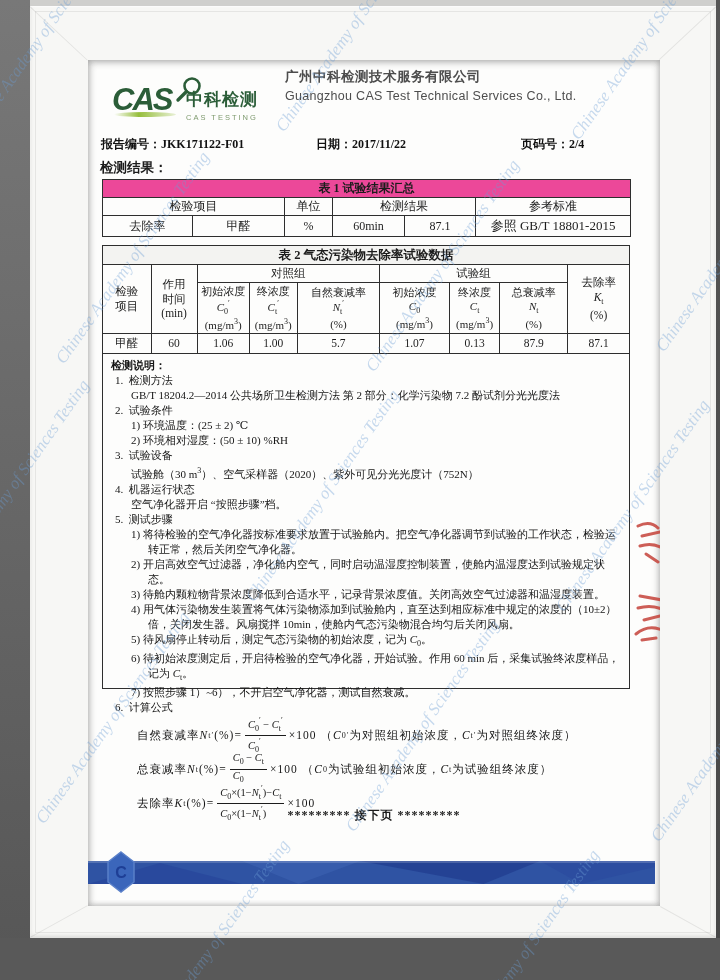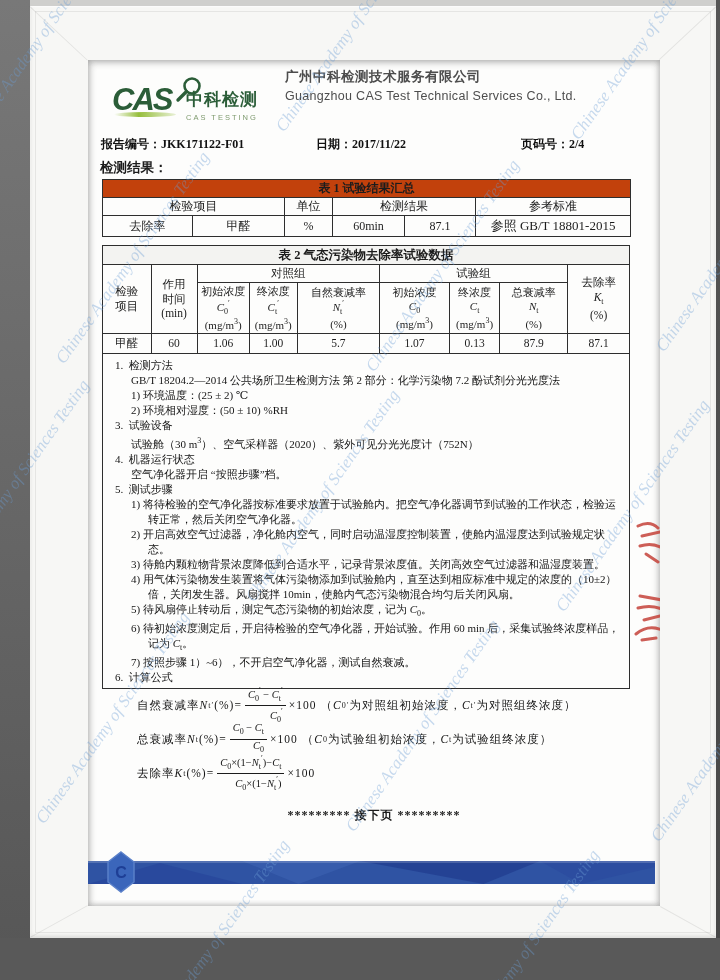--- a/index.html
+++ b/index.html
@@ -45,21 +45,21 @@
   .meta{position:absolute;left:0;top:76px;width:100%;font-size:12px;font-weight:bold;color:#111;}
   .meta span{position:absolute;white-space:nowrap;}
   .meta .m1{left:13px;} .meta .m2{left:228px;} .meta .m3{left:433px;}
 
   .section-title{position:absolute;left:12px;top:99px;font-size:13.5px;font-weight:bold;}
 
   
   table{border-collapse:collapse;table-layout:fixed;}
   .t1{position:absolute;left:14px;top:119px;width:528px;}
   .t1 td{border:1px solid #2e2e2e;text-align:center;font-size:12px;padding:0;}
-  .t1 .tt{height:18px;font-weight:bold;font-size:12.5px;background:#c2410c;}
+  .t1 .tt{height:18px;font-weight:bold;font-size:12.5px;background:#ec4899;}
   .t1 .th{height:18px;}
   .t1 .tr{height:21px;}
   .t1 .std{font-size:13px;}
 
   .box2{position:absolute;left:14px;top:185px;width:528px;height:444px;border:1.5px solid #2e2e2e;box-sizing:border-box;}
   .t2{width:100%;}
   .t2 td{border:1px solid #2e2e2e;text-align:center;font-size:11.5px;padding:0;line-height:1.3;}
   .t2 tr.tt td{height:18px;font-weight:bold;font-size:12.5px;border-top:none;background:#f3f3f1;}
   .t2 tr.tg td{height:17px;}
   .t2 tr.ts td{height:50px;font-size:11px;}
@@ -69,21 +69,21 @@
   .t2 sup,.t1 sup,.notes sup,.formula sup{font-size:8px;}
 
   
   .notes{padding:4px 8px 0 8px;font-size:11px;line-height:15px;color:#151515;}
   .nheading{font-weight:bold;}
   .n0{padding-left:4px;}
   .n1{padding-left:20px;}
   .n2{padding-left:37px;text-indent:-17px;}
   .formulas{padding:3px 0 0 26px;}
   .formula{height:34px;display:flex;align-items:center;font-size:11.5px;letter-spacing:1px;}
-  .frac{display:inline-block;vertical-align:middle;text-align:right;margin:0 3px;letter-spacing:0;}
+  .frac{display:inline-block;vertical-align:middle;text-align:left;margin:0 3px;letter-spacing:0;}
   .frac .nu{display:block;border-bottom:1px solid #1c1c1c;padding:0 3px;font-size:10.5px;line-height:12px;}
   .frac .de{display:block;padding:0 3px;font-size:10.5px;line-height:12px;}
 
   .next-page{position:absolute;left:0;top:747px;width:100%;text-align:center;font-size:12px;font-weight:bold;letter-spacing:1px;}
 
   
   .band{position:absolute;left:0;right:5px;top:801px;height:23px;}
   .band svg{display:block;width:100%;height:100%;}
   .hex-badge{position:absolute;left:19px;top:791px;width:28px;height:42px;}
 
@@ -210,22 +210,24 @@
             <td>5.7</td>
             <td>1.07</td>
             <td>0.13</td>
             <td>87.9</td>
             <td class="nb-r">87.1</td>
           </tr>
         </tbody>
           </table>
 
         <div class="notes">
+          <div class="nheading">检测说明：</div>
           <div class="n0">1.&nbsp;&nbsp;检测方法</div>
           <div class="n1">GB/T 18204.2—2014  公共场所卫生检测方法  第 2 部分：化学污染物  7.2 酚试剂分光光度法</div>
+          <div class="n0">2.&nbsp;&nbsp;试验条件</div>
           <div class="n1">1) 环境温度：(25 ± 2) ℃</div>
           <div class="n1">2) 环境相对湿度：(50 ± 10) %RH</div>
           <div class="n0">3.&nbsp;&nbsp;试验设备</div>
           <div class="n1">试验舱（30 m<sup>3</sup>）、空气采样器（2020）、紫外可见分光光度计（752N）</div>
           <div class="n0">4.&nbsp;&nbsp;机器运行状态</div>
           <div class="n1">空气净化器开启 “按照步骤”档。</div>
           <div class="n0">5.&nbsp;&nbsp;测试步骤</div>
           <div class="n2">1) 将待检验的空气净化器按标准要求放置于试验舱内。把空气净化器调节到试验的工作状态，检验运转正常，然后关闭空气净化器。</div>
           <div class="n2">2) 开启高效空气过滤器，净化舱内空气，同时启动温湿度控制装置，使舱内温湿度达到试验规定状态。</div>
           <div class="n2">3) 待舱内颗粒物背景浓度降低到合适水平，记录背景浓度值。关闭高效空气过滤器和温湿度装置。</div>

